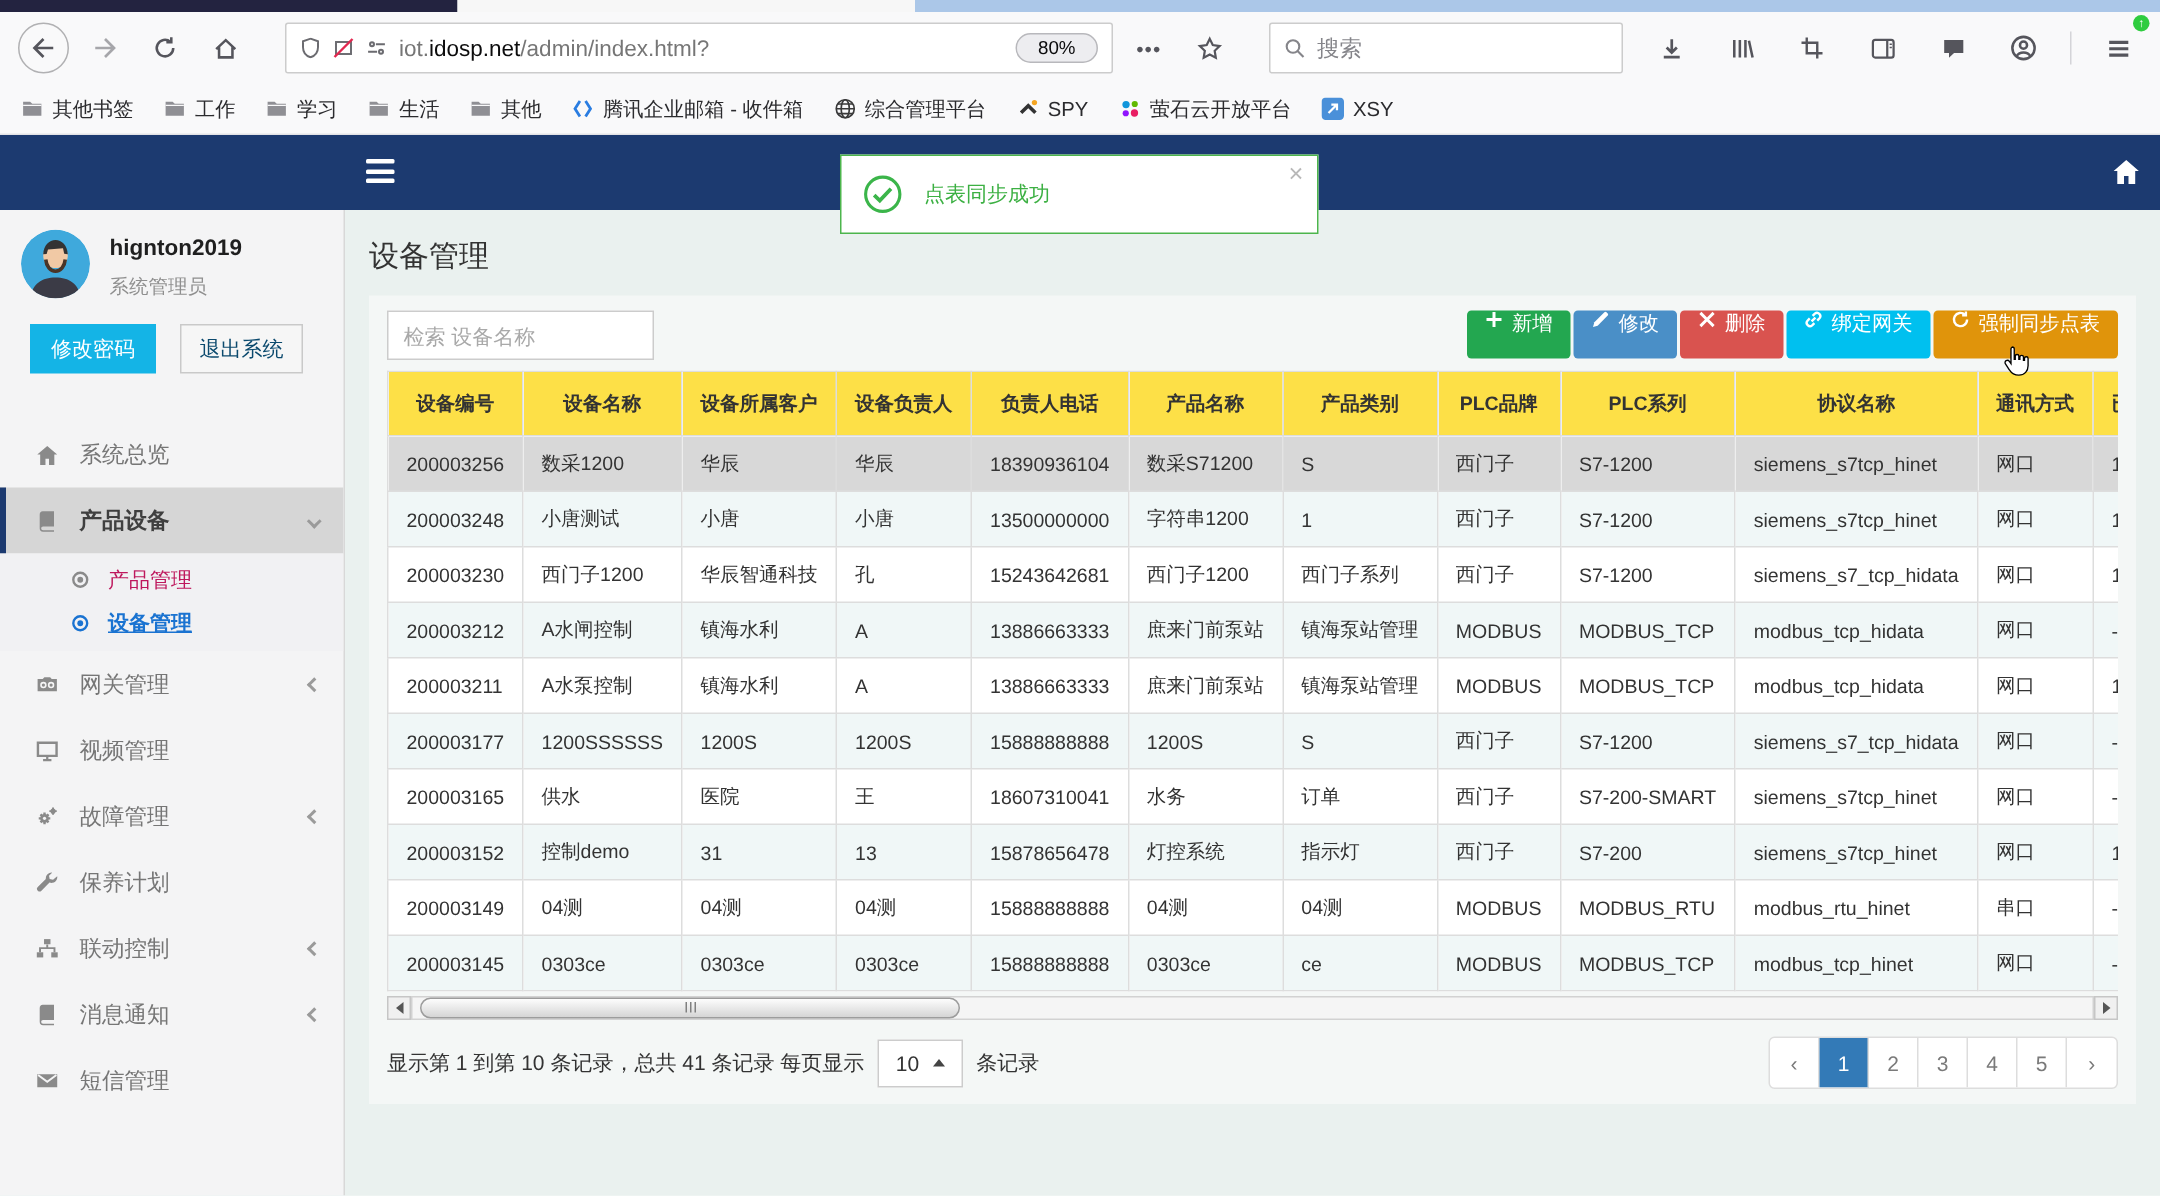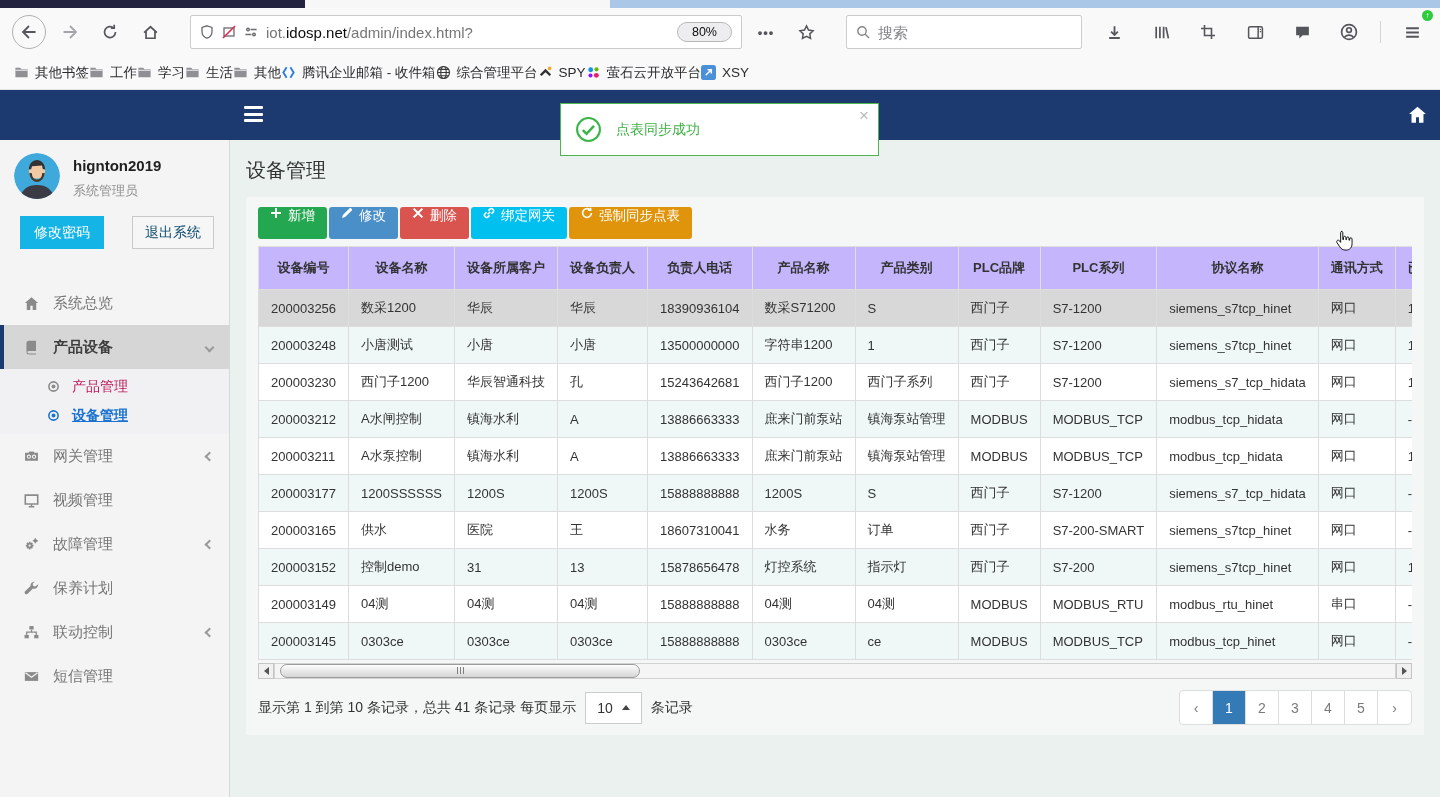--- a/index.html
+++ b/index.html
@@ -26,38 +26,38 @@
   .dots-btn{letter-spacing:1px;font-weight:bold;font-size:13px}
   .search-box{width:236px;height:34px;background:#fff;border:1px solid #ccc;border-radius:2px;display:flex;align-items:center;padding:0 9px;gap:8px;margin-left:16px;flex:none;color:#85858a}
   .search-box input{border:none;outline:none;width:100%;font-size:15px;font-family:inherit;color:#333;background:transparent}
   .search-box input::placeholder{color:#85858a}
   .tool-icons{display:flex;align-items:center;gap:15px;margin-left:auto;color:#55555c}
   .tool-sep{width:1px;height:22px;background:#d4d4d8}
   .hamb{position:relative}
   .hamb-badge{position:absolute;top:-6px;right:-5px;width:11px;height:11px;border-radius:50%;background:#2fcc3f;color:#fff;font-size:8px;line-height:11px;text-align:center;font-weight:bold}
 
   
-  .bookmarks-bar{height:34px;display:flex;align-items:center;padding:0 14px;background:#f9f9fa;border-bottom:1px solid #e3e3e6}
+  .bookmarks-bar{height:34px;display:flex;align-items:center;gap:20px;padding:0 14px;background:#f9f9fa;border-bottom:1px solid #e3e3e6}
   .bm-item{display:flex;align-items:center;gap:6px;font-size:13.5px;color:#2b2b2e;cursor:pointer;white-space:nowrap}
   .bm-icon svg{width:15px;height:15px}
 
   
   .app{position:absolute;top:90px;left:0;right:0;bottom:0}
   .navbar{height:50px;background:#1c3a70;position:relative}
   .nav-hamb{position:absolute;left:244px;top:16px;width:19px;cursor:pointer}
   .nav-hamb i{display:block;height:3px;background:#fff;margin-bottom:3.5px;border-radius:1px}
   .nav-home{position:absolute;right:13px;top:15px;color:#fff;cursor:pointer}
 
   
   .sidebar{position:absolute;top:50px;left:0;width:230px;bottom:0;background:#f4f4f5;border-right:1px solid #d8d8d8;overflow:hidden}
   .user-panel{display:flex;gap:13px;padding:13px 14px 0}
   .avatar{width:46px;height:46px;border-radius:50%;overflow:hidden;flex:none}
   .user-name{font-size:15px;font-weight:bold;color:#1f1f1f;padding-top:4px}
   .user-role{font-size:13px;color:#8f8f8f;margin-top:8px}
-  .user-actions{display:flex;gap:28px;padding:16px 0 0 20px}
+  .user-actions{display:flex;gap:16px;padding:16px 0 0 20px}
   .btn-cyan{width:84px;height:33px;background:#14b4e6;color:#fff;border:none;font-size:14px;font-family:inherit;cursor:pointer}
   .btn-gray{width:82px;height:33px;background:#f6f6f6;border:1px solid #c9c9c9;color:#0c4a6e;font-size:14px;font-family:inherit;cursor:pointer}
   .menu{margin-top:32px}
   .menu-item{height:44px;display:flex;align-items:center;padding:0 16px 0 22px;color:#767676;font-size:15px;cursor:pointer}
   .menu-item .mi-icon{width:18px;margin-right:13px;color:#8a8a8a;display:flex;justify-content:center}
   .menu-item .mi-icon svg{width:15px;height:15px}
   .menu-item.active{background:#d6d6d6;border-left:4px solid #1c3a70;padding-left:18px;color:#3f3f3f;font-weight:bold}
   .chev{margin-left:auto;width:7px;height:7px;border-left:2px solid #9a9a9a;border-bottom:2px solid #9a9a9a;flex:none}
   .chev-left{transform:rotate(45deg)}
   .chev-down{transform:rotate(-45deg)}
@@ -75,21 +75,21 @@
   .toolbar-row{display:flex;justify-content:space-between;align-items:flex-start;margin-bottom:7px}
   .search-device{width:178px;height:33px;border:1px solid #ccc;padding:0 10px;font-size:14px;font-family:inherit;background:#fff;color:#333;outline:none}
   .search-device::placeholder{color:#a9a9a9}
   .btn-group{display:flex;gap:2px}
   .abtn{height:32px;display:flex;gap:6px;padding:0 12px;border:none;border-radius:3px;color:#fff;font-size:13.5px;font-family:inherit;cursor:pointer;white-space:nowrap}
   .abtn svg{width:12px;height:12px}
 
   .table-clip{overflow:hidden}
   table{border-collapse:collapse;table-layout:fixed;background:#fff;font-size:13px;color:#333}
   th,td{border:1px solid #ddd;padding:0 12px;white-space:nowrap;overflow:hidden}
-  th{height:43px;text-align:center;font-weight:bold;background:#c4b5fd}
+  th{height:43px;text-align:center;font-weight:bold;background:#fde047}
   td{height:37px}
   tr.stripe td{background:#f0f7f7}
   tr.selected td{background:#d8d8d8}
 
   .hscroll{display:flex;align-items:center;height:17px;margin-top:2px}
   .hs-btn{width:16px;height:16px;background:#f0f0f0;border:1px solid #c6c6c6;display:flex;align-items:center;justify-content:center;cursor:pointer;flex:none}
   .hs-tri-l{width:0;height:0;border-top:4px solid transparent;border-bottom:4px solid transparent;border-right:5px solid #555}
   .hs-tri-r{width:0;height:0;border-top:4px solid transparent;border-bottom:4px solid transparent;border-left:5px solid #555}
   .hs-track{flex:1;height:16px;background:#f5f5f5;border:1px solid #d2d2d2;position:relative}
   .hs-thumb{position:absolute;left:5px;top:0;width:360px;height:14px;background:linear-gradient(#fdfdfd,#d5d5d5);border:1px solid #9c9c9c;border-radius:7px;display:flex;align-items:center;justify-content:center;gap:2px;cursor:grab}
@@ -456,35 +456,45 @@
               <rect x="5" y="1" width="4" height="3.2" fill="currentColor"></rect>
               <rect x="0.5" y="9.2" width="4" height="3.2" fill="currentColor"></rect>
               <rect x="9.5" y="9.2" width="4" height="3.2" fill="currentColor"></rect>
             </svg>
           </span>
           <span>联动控制</span>
           <span class="chev chev-left"></span>
         </div>
         <div class="menu-item">
           <span class="mi-icon">
+            <svg viewBox="0 0 14 14" fill="currentColor">
+              <path d="M4.2.8h7v9.4H4.4a1.2 1.2 0 0 0 0 2.4h6.8v.9H4.4a2.1 2.1 0 0 1-2.1-2.1V2.9A2.1 2.1 0 0 1 4.2.8z"></path>
+            </svg>
+          </span>
+          <span>消息通知</span>
+          <span class="chev chev-left"></span>
+        </div>
+        <div class="menu-item">
+          <span class="mi-icon">
             <svg viewBox="0 0 14 14">
               <path d="M.8 2.9h12.4v8.2H.8z" fill="currentColor"></path>
               <path d="M1.3 3.4 7 7.7l5.7-4.3" stroke="#f4f4f5" stroke-width="1.2" fill="none"></path>
             </svg>
           </span>
           <span>短信管理</span>
         </div>
         <div class="menu-item"></div>
       </div>
   </div>
 
   <div class="content">
     <h1 class="page-title">设备管理</h1>
     <div class="panel">
       <div class="toolbar-row">
+        <input class="search-device" placeholder="检索 设备名称" style="">
         <div class="btn-group">
             <button class="abtn" style="background: rgb(35, 167, 80);">
               <span>
                 <svg viewBox="0 0 12 12" fill="currentColor">
                   <path d="M5 1h2v4h4v2H7v4H5V7H1V5h4z"></path>
                 </svg>
               </span>
               <span>新增</span>
             </button>
             <button class="abtn" style="background: rgb(74, 143, 199);">

